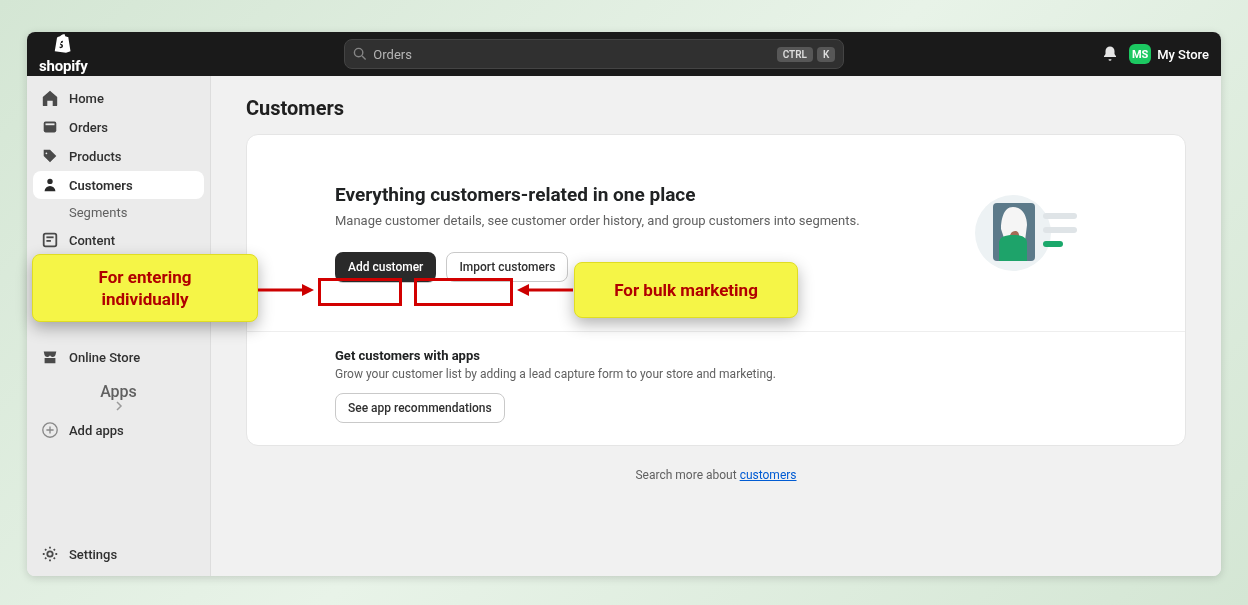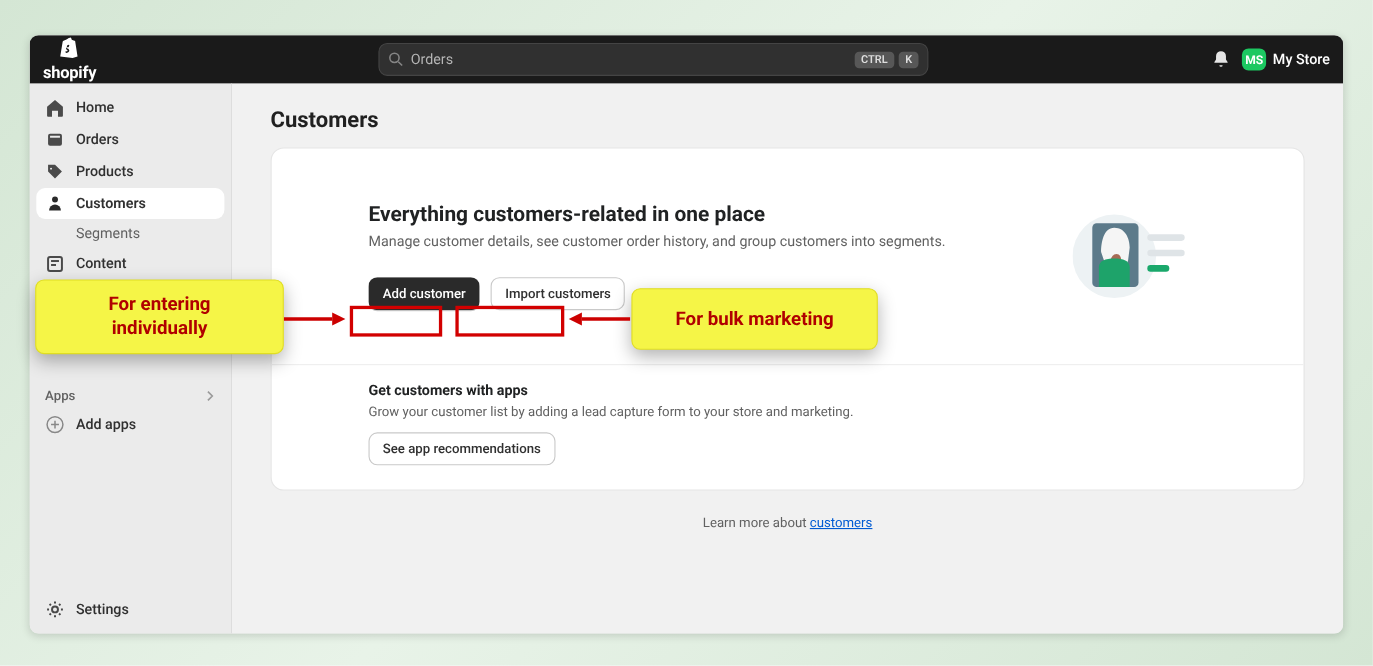--- a/index.html
+++ b/index.html
@@ -18,21 +18,21 @@
 .bell { width:18px; height:18px; color:#e5e5e5; }
 .store-chip { display:flex; align-items:center; gap:6px; }
 .store-badge { width:22px; height:20px; background:#1cc861; color:#fff; border-radius:6px; display:flex; align-items:center; justify-content:center; font-size:11px; font-weight:700; }
 .store-name { color:#fff; font-size:13px; font-weight:500; }
 .shell { display:flex; height:calc(100% - 44px); }
 .sidebar { width:184px; background:#ebebeb; border-right:1px solid #ddd; display:flex; flex-direction:column; padding:8px 6px; gap:1px; }
 .nav-item { display:flex; align-items:center; gap:10px; padding:5px 8px; border-radius:8px; font-size:13px; color:#303030; font-weight:500; cursor:pointer; }
 .nav-item.active { background:#fff; font-weight:600; }
 .nav-item .nicon { width:18px; height:18px; flex-shrink:0; }
 .nav-sub { padding:5px 8px 5px 36px; font-size:13px; color:#616161; cursor:pointer; border-radius:8px; }
-.nav-section-label { padding:10px 8px 4px; font-size:12px; color:#616161; font-weight:500; display:flex; align-items:center; justify-content:space-between; }
+.nav-section-label { padding:10px 8px 4px; font-size:16px; color:#616161; font-weight:500; display:flex; align-items:center; justify-content:space-between;flex-direction:column; }
 .nav-section-label .chev { opacity:0.6; }
 .sidebar-spacer { flex:1; }
 .content { flex:1; overflow:auto; background:#f1f1f1; }
 .page { max-width:980px; margin:0 auto; padding:20px 20px 8px; }
 .page-title { font-size:20px; font-weight:700; color:#202020; margin-bottom:14px; }
 .card { background:#fff; border-radius:12px; border:1px solid #e5e5e5; margin-bottom:14px; }
 .hero { display:flex; padding:48px 70px 48px 88px;gap:24px; }
 .hero-left { flex:1; padding-right:20px; }
 .hero-title { font-size:19px; font-weight:700; color:#202223; margin-bottom:6px; }
 .hero-sub { font-size:13px; color:#616161; margin-bottom:22px; line-height:1.4; }
@@ -128,20 +128,26 @@
       </a>
       <a class="nav-item">
         <svg class="nicon" viewBox="0 0 20 20">
             <rect x="3" y="10" width="3" height="7" fill="#4a4a4a"></rect>
             <rect x="8" y="6" width="3" height="11" fill="#4a4a4a"></rect>
             <rect x="13" y="3" width="3" height="14" fill="#4a4a4a"></rect>
           </svg>
         <span>Analytics</span>
       </a>
       <div style="height:58px"></div>
+      <a class="nav-item">
+        <svg class="nicon" viewBox="0 0 20 20">
+            <path fill="#4a4a4a" d="M3 4h14l-1 4a3 3 0 01-3 2 3 3 0 01-3-2 3 3 0 01-3 2 3 3 0 01-3-2zM4 11h12v6H4z"></path>
+          </svg>
+        <span>Online Store</span>
+      </a>
       <div class="nav-section-label">
         <span>Apps</span>
         <svg width="10" height="10" viewBox="0 0 10 10" class="chev">
             <path d="M3 1l4 4-4 4" stroke="#666" stroke-width="1.5" fill="none"></path>
           </svg>
       </div>
       <a class="nav-item">
         <svg class="nicon" viewBox="0 0 20 20">
             <circle cx="10" cy="10" r="8" fill="none" stroke="#888" stroke-width="1.5"></circle>
             <path d="M10 6v8M6 10h8" stroke="#888" stroke-width="1.5"></path>
@@ -184,21 +190,21 @@
               </svg>
             </div>
           </div>
           <div class="card-sub">
             <div class="card-sub-title">Get customers with apps</div>
             <div class="card-sub-text">Grow your customer list by adding a lead capture form to your store and marketing.</div>
             <button class="btn btn-secondary">See app recommendations</button>
           </div>
         </section>
         <div class="learn">
-          <span>Learn more about </span><a href="#">customers</a>
+          <span>Search more about </span><a href="#">customers</a>
         </div>
       </div>
     </main>
   </div>
 </div>
 
 <div class="highlight-box" style="left:318px; top:278px; width:84px; height:28px;"></div>
 <div class="highlight-box" style="left:414px; top:278px; width:99px; height:28px;"></div>
 
 <div class="callout" style="left:32px; top:254px; width:226px; height:68px; white-space:pre-line;">For entering

